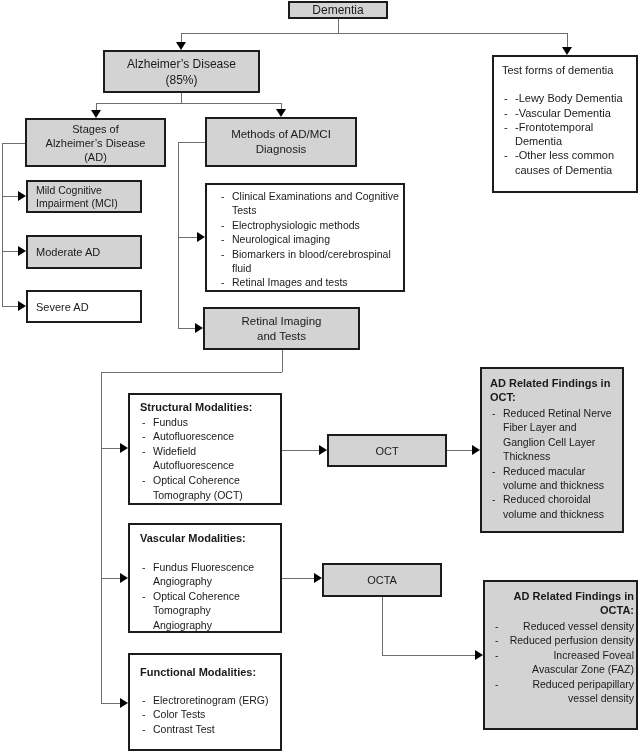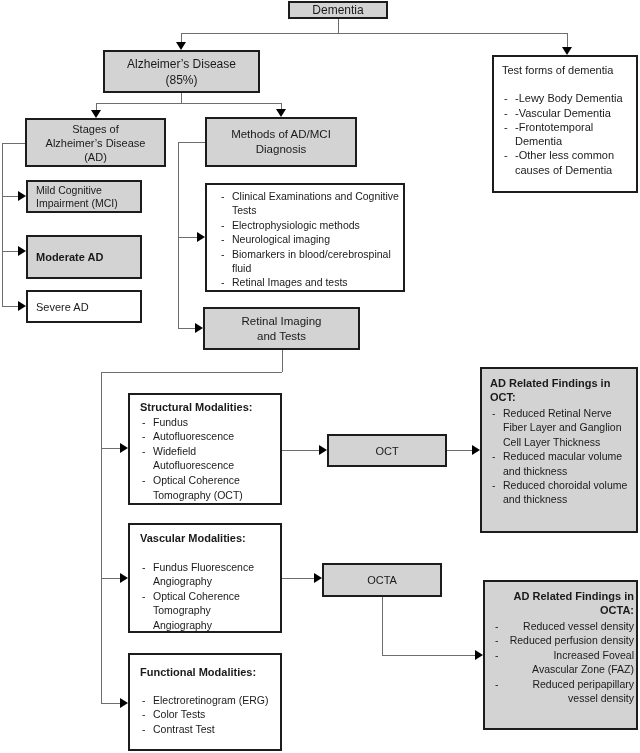--- a/index.html
+++ b/index.html
@@ -96,21 +96,21 @@
   <div class="node gray center" style="left:25px;top:118px;width:141px;height:49px;font-size:11px;line-height:14px;">
     <div>Stages of</div>
     <div>Alzheimer’s Disease</div>
     <div>(AD)</div>
   </div>
 
   <div class="node gray vcenter" style="left:26px;top:180px;width:116px;height:33px;font-size:10.5px;line-height:13px;padding-left:8px;">
     <div>Mild Cognitive Impairment (MCI)</div>
   </div>
 
-  <div class="node gray vcenter" style="left:26px;top:235px;width:116px;height:44px;font-size:11px;padding-left:8px;font-weight:bold;">
+  <div class="node gray vcenter" style="left:26px;top:235px;width:116px;height:34px;font-size:11px;padding-left:8px;">
     <div>Moderate AD</div>
   </div>
 
   <div class="node vcenter" style="left:26px;top:290px;width:116px;height:33px;font-size:11px;padding-left:8px;">
     <div>Severe AD</div>
   </div>
 
   <div class="node gray center" style="left:205px;top:117px;width:152px;height:50px;font-size:11.5px;line-height:15px;">
     <div>Methods of AD/MCI</div>
     <div>Diagnosis</div>
@@ -138,21 +138,21 @@
         <li>Autofluorescence</li>
         <li>Widefield Autofluorescence</li>
         <li>Optical Coherence Tomography (OCT)</li>
       </ul>
   </div>
 
   <div class="node gray center" style="left:327px;top:434px;width:120px;height:33px;font-size:11px;">
     <div>OCT</div>
   </div>
 
-  <div class="node gray" style="left:480px;top:367px;width:158px;height:166px;font-size:10.5px;line-height:14.4px;padding:7px 4px 0 8px;">
+  <div class="node gray" style="left:480px;top:367px;width:144px;height:166px;font-size:10.5px;line-height:14.4px;padding:7px 4px 0 8px;">
     <div class="title" style="font-size:11px;line-height:14px;margin-bottom:2px;">AD Related Findings in OCT:</div>
     <ul>
         <li>Reduced Retinal Nerve Fiber Layer and Ganglion Cell Layer Thickness</li>
         <li>Reduced macular volume and thickness</li>
         <li>Reduced choroidal volume and thickness</li>
       </ul>
   </div>
 
   <div class="node" style="left:128px;top:523px;width:154px;height:110px;font-size:10.5px;line-height:14.6px;padding:6px 4px 0 10px;">
     <div class="title" style="font-size:11px;margin-bottom:14px;">Vascular Modalities:</div>

